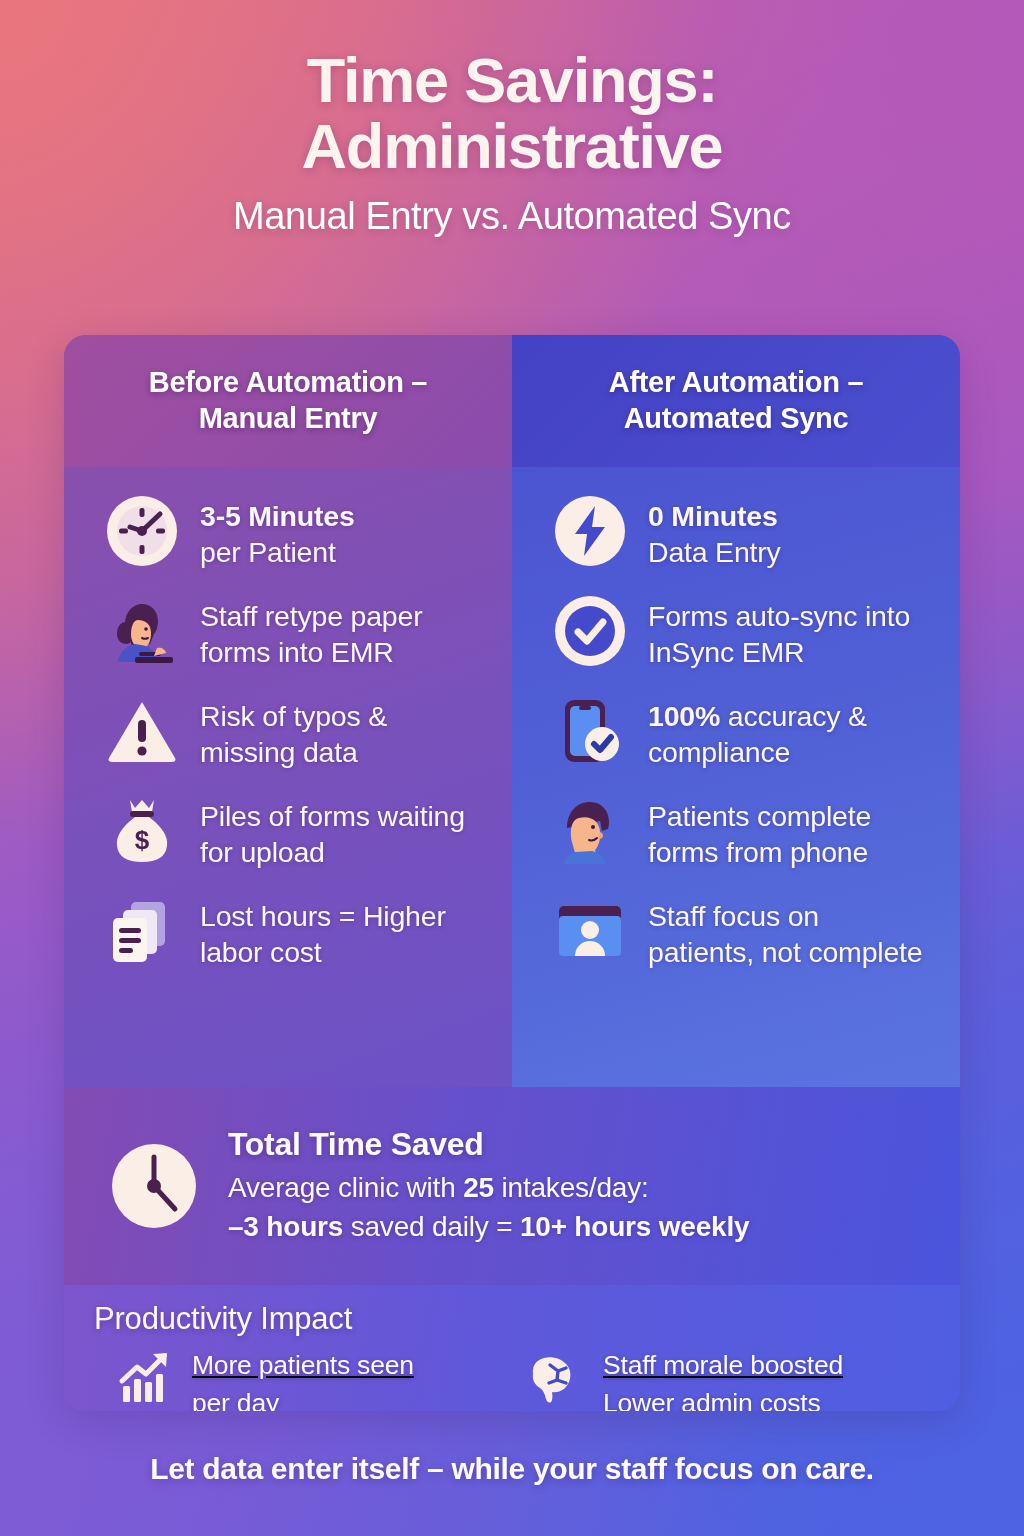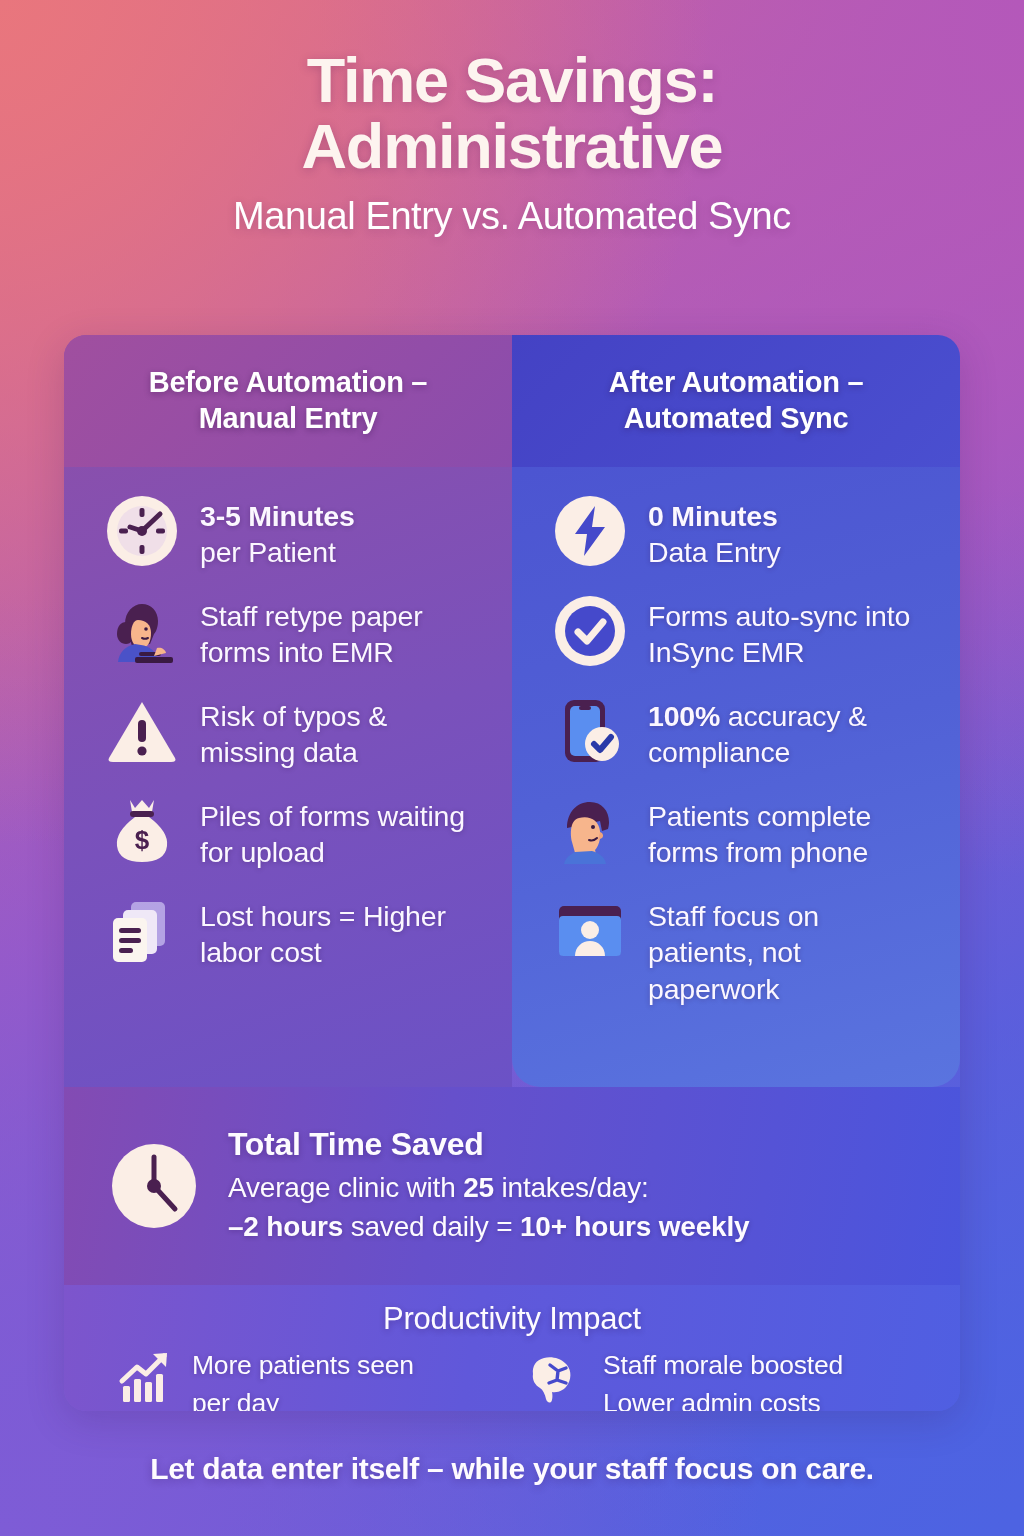--- a/index.html
+++ b/index.html
@@ -34,21 +34,21 @@
 
   
   .card {
     position:absolute; left:64px; top:335px; width:896px; height:1076px;
     border-radius:22px; overflow:hidden;
     box-shadow:0 10px 38px rgba(60,25,95,.20);
   }
   .cols { display:flex; height:752px; }
   .col { width:50%; position:relative; }
   .col-left  { background:linear-gradient(160deg,#8e4fa8 0%,#7a51bb 55%,#6b52c6 100%); }
-  .col-right { background:linear-gradient(165deg,#4a50cf 0%,#5161d6 55%,#5a74df 100%);border-radius:28px; }
+  .col-right { background:linear-gradient(165deg,#4a50cf 0%,#5161d6 55%,#5a74df 100%); }
 
   .col-head { height:132px; display:flex; align-items:center; justify-content:center; text-align:center; padding:0 26px; }
   .head-left  { background:linear-gradient(135deg,#a04f9f 0%,#8a4cad 100%); }
   .head-right { background:linear-gradient(135deg,#4442c4 0%,#4a4fd0 100%); }
   .col-head h2 { color:#ffffff; font-size:29px; font-weight:bold; line-height:1.24; letter-spacing:-.3px; text-shadow:0 2px 6px rgba(40,10,60,.35); }
 
   .items { padding:26px 36px 0 40px; }
   .item { display:flex; align-items:flex-start; gap:20px; margin-bottom:22px; }
   .ico { flex:0 0 76px; height:76px; display:flex; align-items:center; justify-content:center; }
   .ico svg { display:block; }
@@ -66,22 +66,22 @@
   .total-title { font-size:32px; font-weight:bold; letter-spacing:-.3px; margin-bottom:6px; text-shadow:0 2px 6px rgba(40,10,70,.3); }
   .total-line { font-size:28px; line-height:1.38; letter-spacing:-.2px; text-shadow:0 1px 5px rgba(40,10,70,.3); }
   .total-line b { font-weight:bold; }
 
   
   .prod {
     height:208px;
     background:linear-gradient(100deg,#7d55cc 0%,#6058da 45%,#4f5fe2 100%);
     padding:16px 30px 0;
   }
-  .prod-title { text-align:center; color:#fdfbff; font-size:31px; font-weight:normal; letter-spacing:-.2px; margin-bottom:10px; text-shadow:0 2px 6px rgba(40,10,70,.3); }
-  .prod-row { display:flex; gap:8px; padding-left:22px; }
+  .prod-title { text-align:left; color:#fdfbff; font-size:31px; font-weight:normal; letter-spacing:-.2px; margin-bottom:10px; text-shadow:0 2px 6px rgba(40,10,70,.3); }
+  .prod-row { display:flex; gap:8px; padding-left:22px;text-decoration:underline; }
   .prod-cell { flex:1; display:flex; align-items:flex-start; gap:14px; }
   .prod-cell .ico { flex:0 0 62px; height:62px; }
   .prod-txt { color:#fdfbff; font-size:26.5px; line-height:1.42; letter-spacing:-.2px; text-shadow:0 1px 5px rgba(40,10,70,.3); }
 
   
   .footer {
     position:absolute; left:0; right:0; top:1452px; text-align:center;
     color:#fefbff; font-size:30px; font-weight:bold; letter-spacing:-.3px;
     text-shadow:0 2px 8px rgba(50,20,90,.32);
   }
@@ -255,21 +255,21 @@
 
           <div class="item">
             <span class="ico">
               <svg width="74" height="74" viewBox="0 0 74 74">
                 <rect x="6" y="12" width="62" height="50" rx="5" fill="#4a2050"></rect>
                 <rect x="6" y="22" width="62" height="40" rx="4" fill="#5a8ef0"></rect>
                 <circle cx="37" cy="36" r="9" fill="#fbeee6"></circle>
                 <path d="M22 62c0-9 7-15 15-15s15 6 15 15z" fill="#fbeee6"></path>
               </svg>
             </span>
-            <span class="txt">Staff focus on patients, not paperwork</span>
+            <span class="txt">Staff focus on patients, not complete</span>
           </div>
 
         </div>
       </div>
     </div>
 
     <div class="total">
       <span class="ico">
         <svg width="94" height="94" viewBox="0 0 94 94">
           <circle cx="47" cy="47" r="42" fill="#fbeee6"></circle>
@@ -277,21 +277,21 @@
           <line x1="47" y1="47" x2="68" y2="70" stroke="#4a2050" stroke-width="5" stroke-linecap="round"></line>
           <circle cx="47" cy="47" r="7" fill="#4a2050"></circle>
         </svg>
       </span>
       <div class="total-txt">
         <div class="total-title">Total Time Saved</div>
         <div class="total-line">
           <span>Average clinic with </span><b>25</b><span> intakes/day:</span>
         </div>
         <div class="total-line">
-          <b>–2 hours</b><span> saved daily = </span><b>10+ hours weekly</b>
+          <b>–3 hours</b><span> saved daily = </span><b>10+ hours weekly</b>
         </div>
       </div>
     </div>
 
     <div class="prod">
       <div class="prod-title">Productivity Impact</div>
       <div class="prod-row">
 
         <div class="prod-cell">
           <span class="ico">

